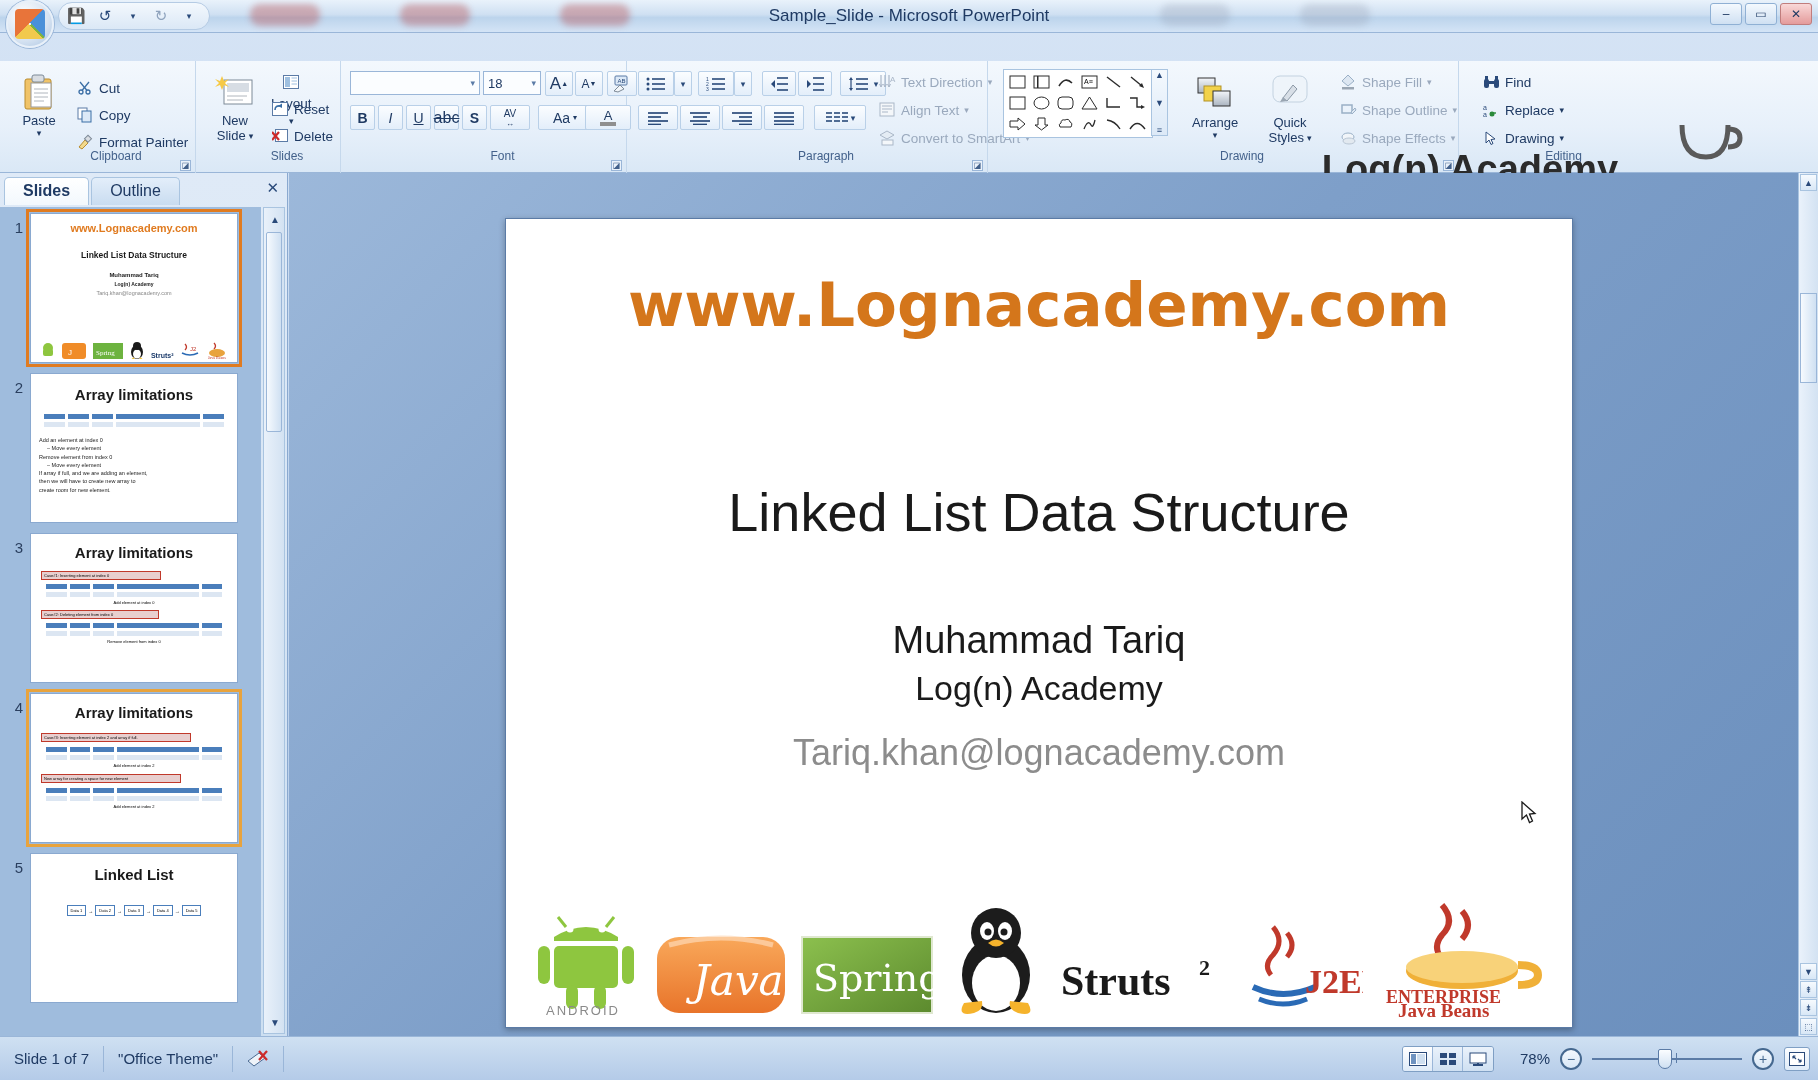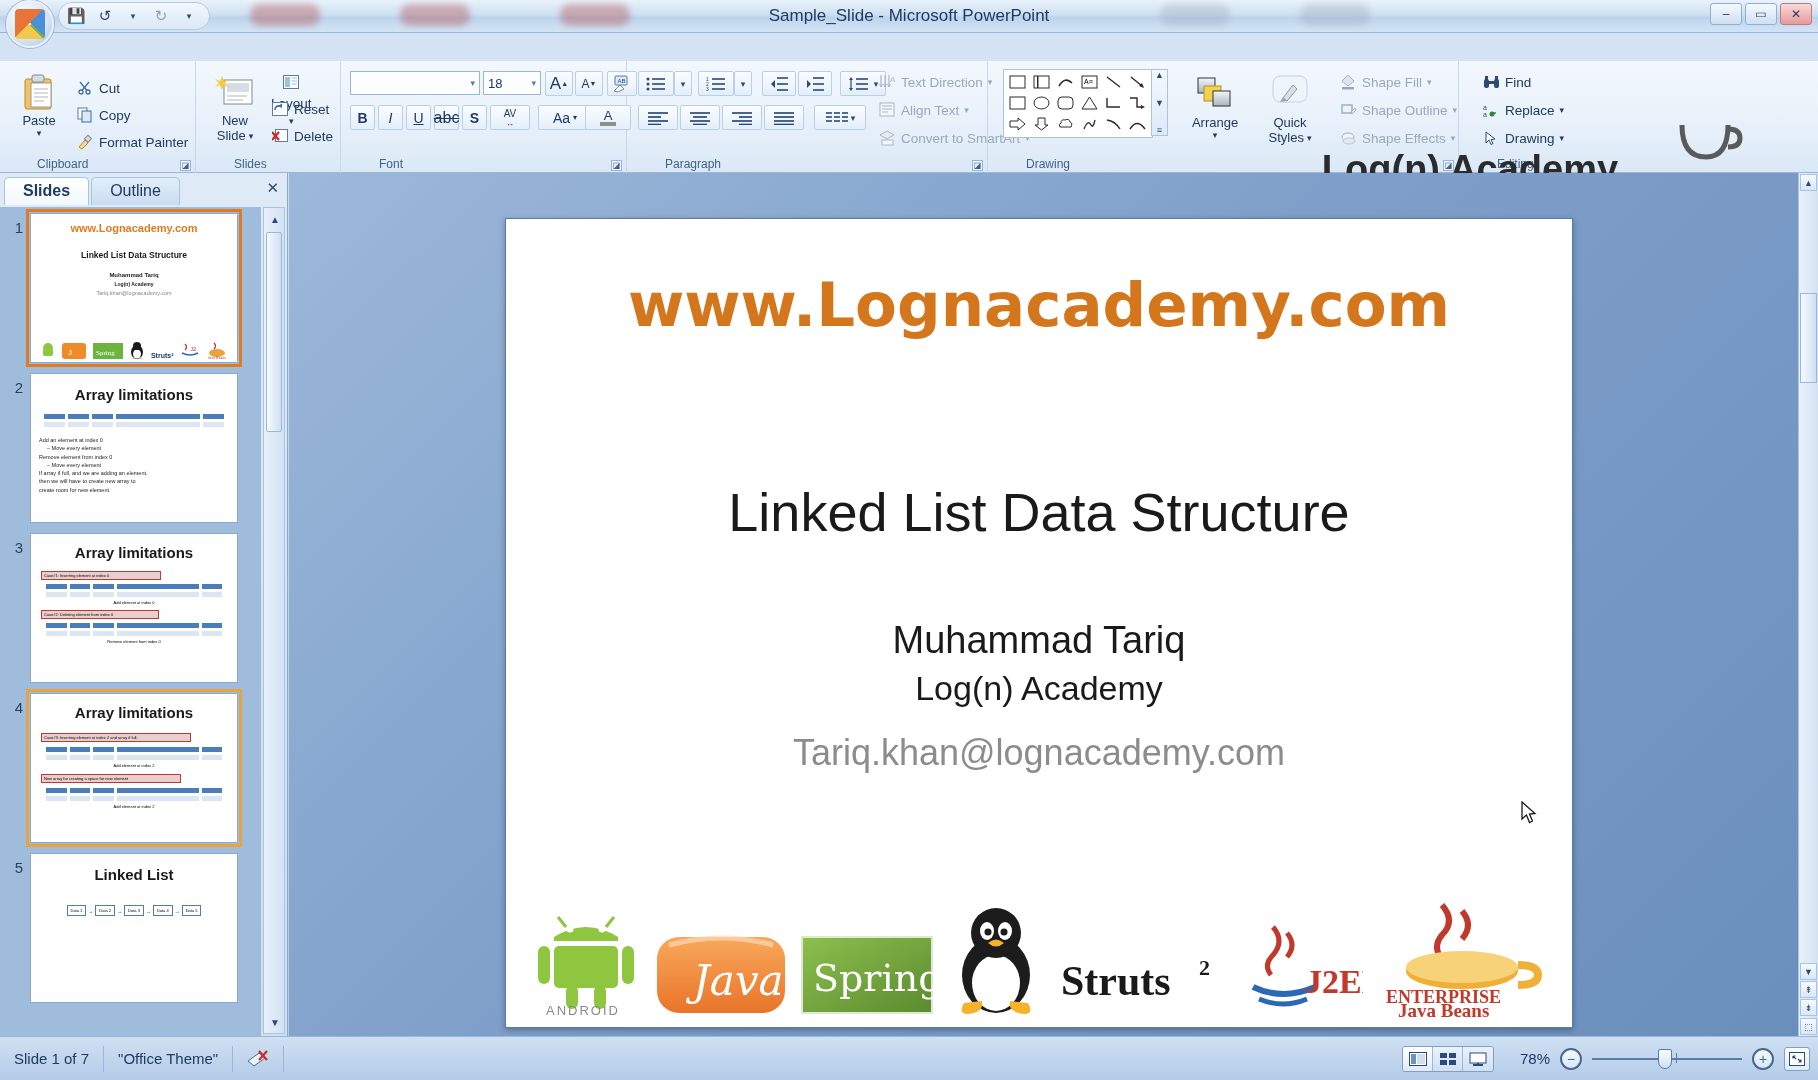--- a/index.html
+++ b/index.html
@@ -82,21 +82,21 @@
   }
 
   
   .ribbon {
     position: absolute; left: 0; top: 61px; width: 1818px; height: 112px;
     background: linear-gradient(180deg,#f3f8fd 0%,#e7f0fa 60%,#dae8f6 100%);
     border-bottom: 1px solid #9ab6d8;
   }
   .rgroup { position: absolute; top: 0; height: 112px; border-right: 1px solid #c5d8ec; }
   .rgroup-label {
-    position: absolute; bottom: 2px; left: 0; width: 100%; text-align: left;
+    position: absolute; bottom: 10px; left: 0; width: 100%; text-align: center;
     font-size: 12px; color: #43618b; padding-left: 37px;
   }
   .rgroup-dlg {
     position: absolute; bottom: 2px; right: 4px; width: 11px; height: 11px;
     border: 1px solid #9ab6d8; background:#eaf2fb; font-size: 8px; color:#43618b;
     display:flex; align-items:center; justify-content:center;
   }
 
   .big-btn {
     position: absolute; display: flex; flex-direction: column; align-items: center;

